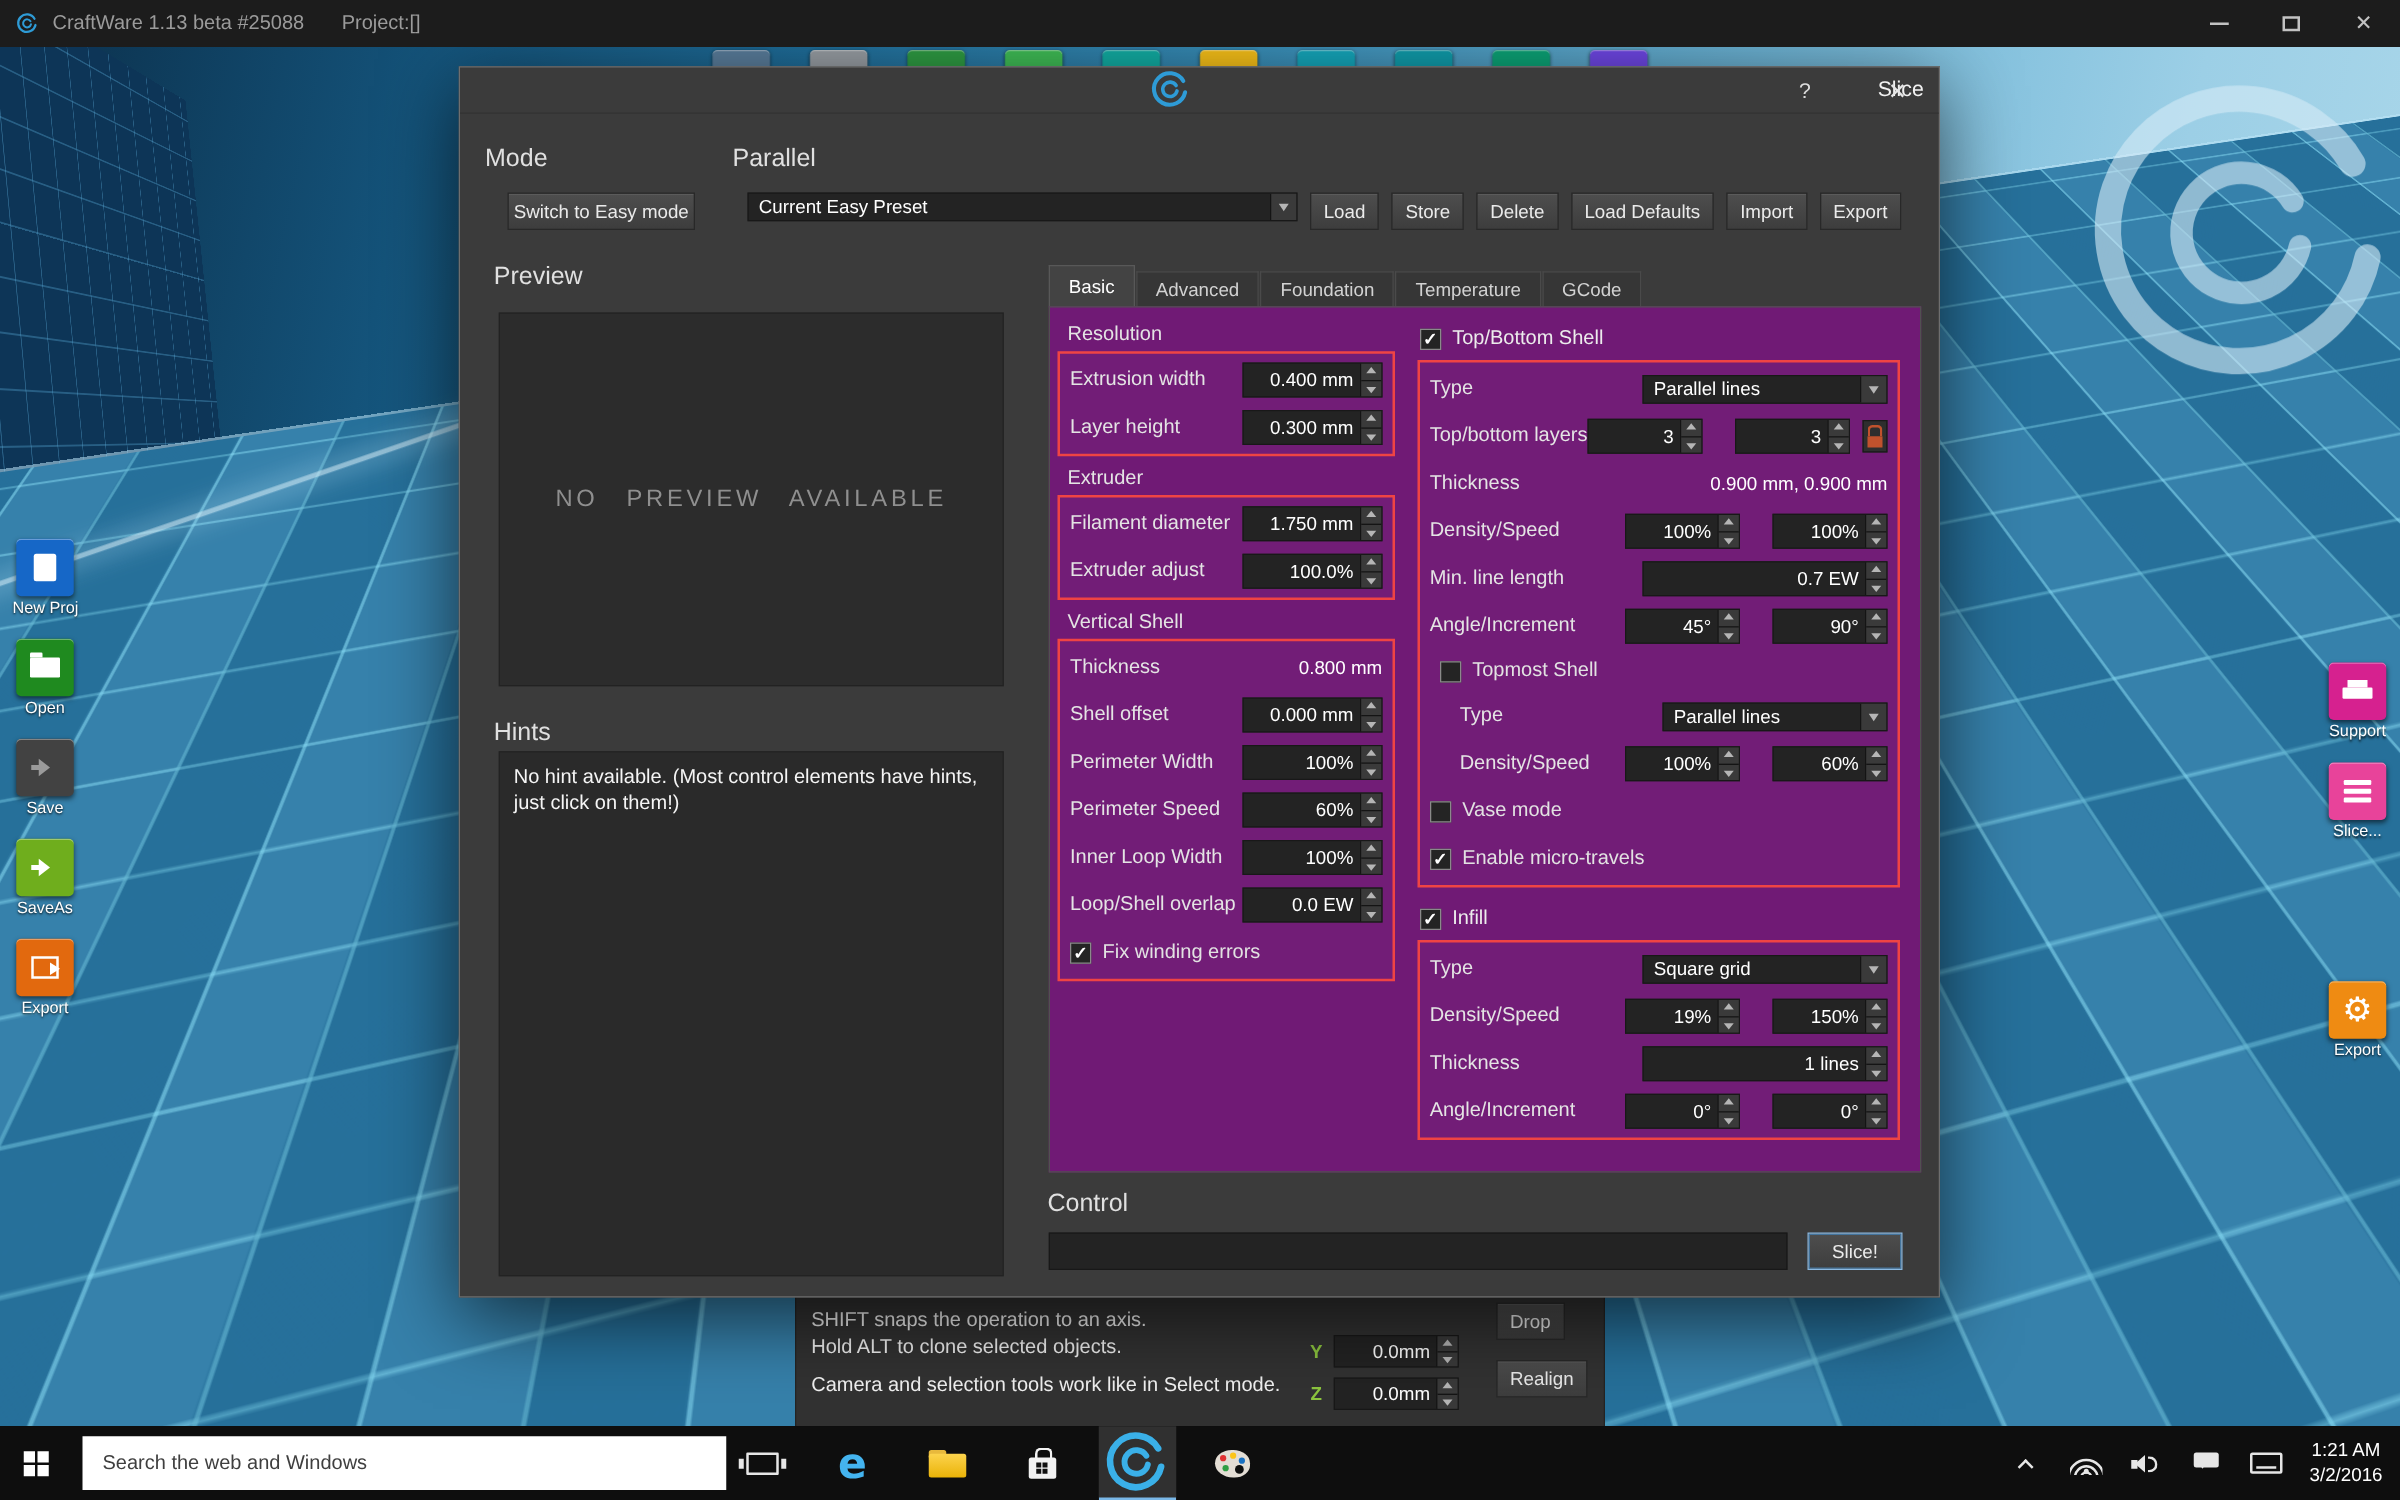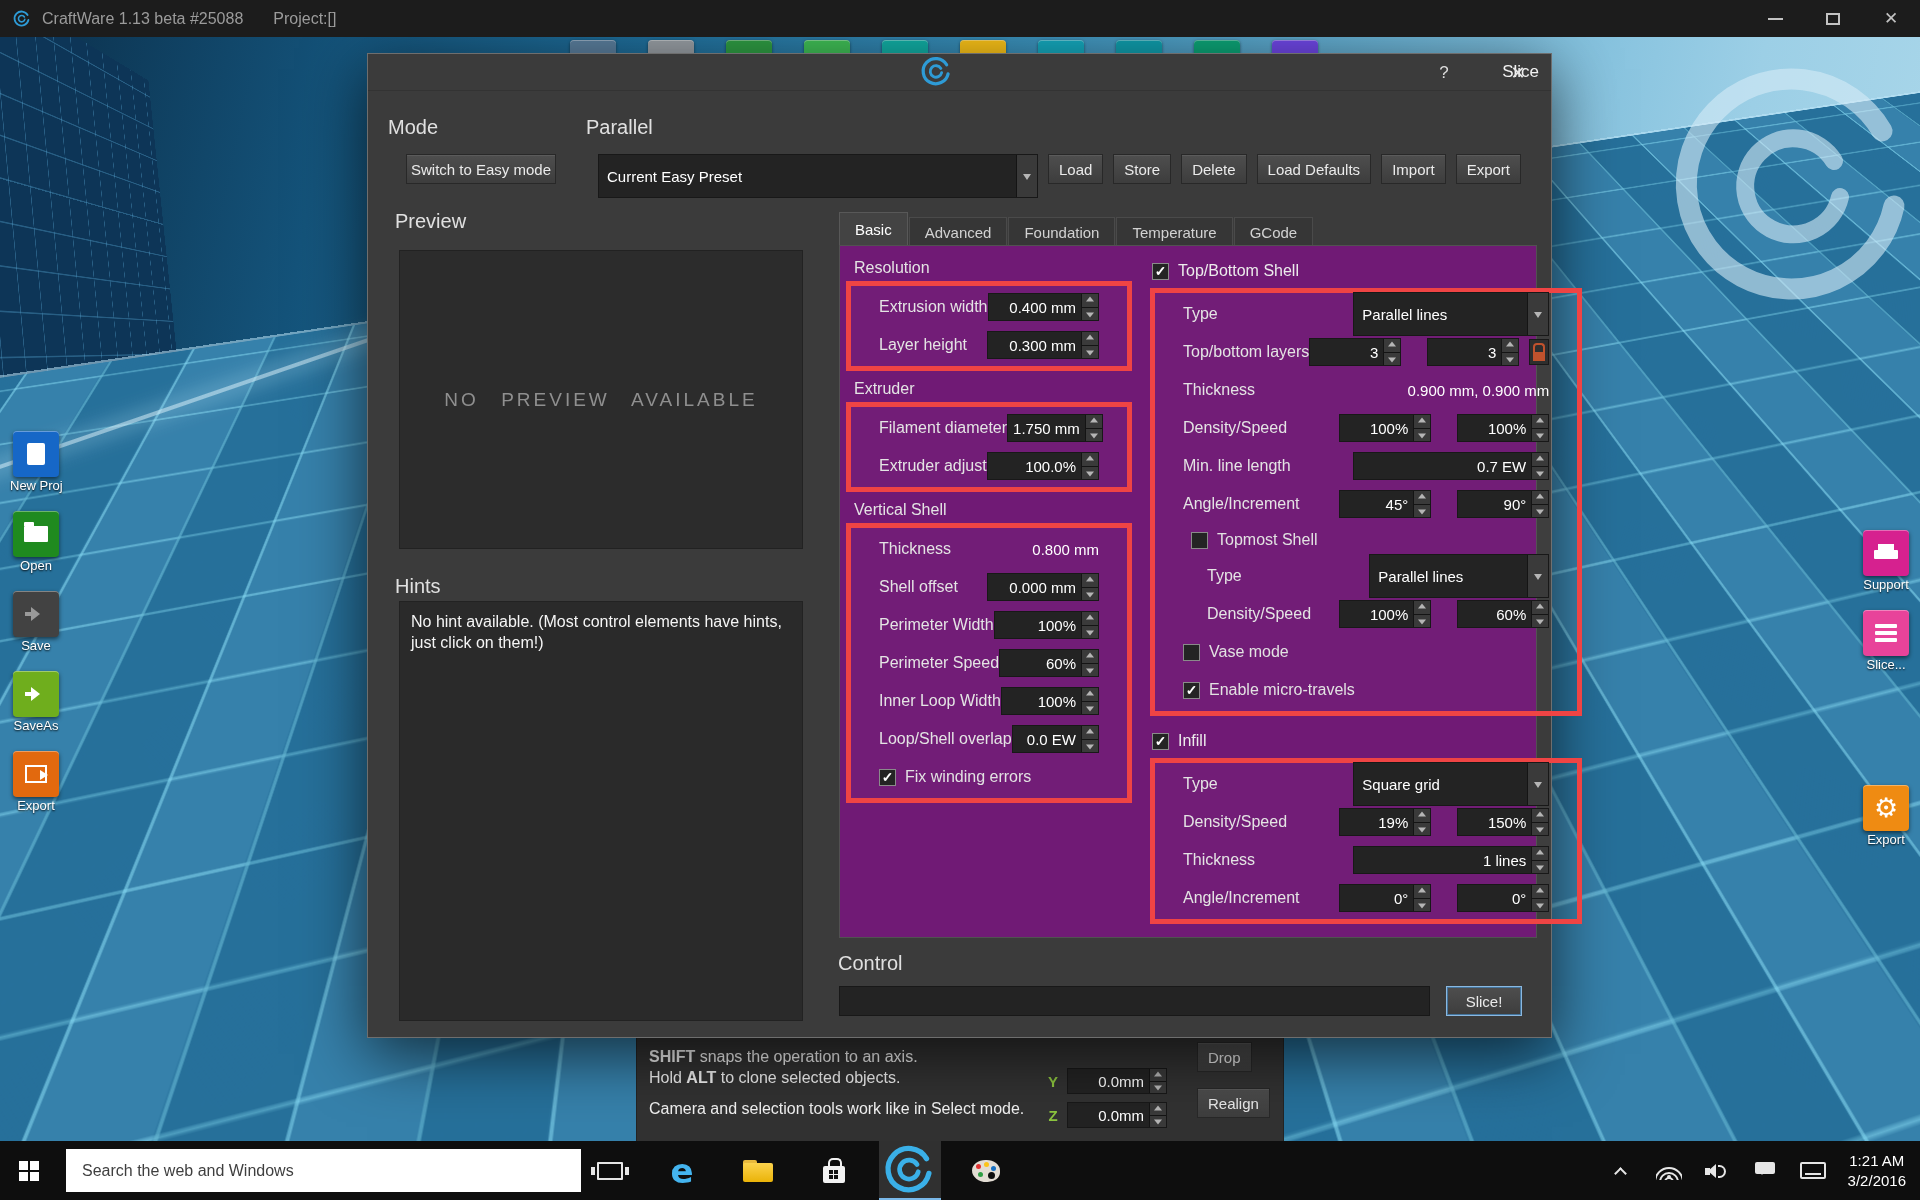--- a/index.html
+++ b/index.html
@@ -53,38 +53,38 @@
 .ic-printer{position:relative;width:24px;height:18px}
 .ic-printer::before{content:"";position:absolute;left:4px;top:0;width:16px;height:6px;background:#fff}
 .ic-printer::after{content:"";position:absolute;left:0;top:6px;width:24px;height:9px;background:#fff;border-radius:1px}
 .ic-layers{display:flex;flex-direction:column;gap:3px}
 .ic-layers i{width:22px;height:4px;background:#fff;border-radius:1px}
 .ic-gear{font-size:27px;color:#fff;line-height:1}
 
 
 #status-panel{position:absolute;left:637px;top:1036px;width:646px;height:105px;background:#323232;z-index:3;box-shadow:0 0 0 1px #242424}
 #status-panel .hline{position:absolute;left:12px;font-size:16px;color:#f2f2f2;white-space:nowrap}
-#status-panel .hline b{font-weight:bold}
+#status-panel .hline b{font-weight:normal}
 .axisrow{position:absolute;display:flex;align-items:center;gap:8px}
 .axl{font-size:15px;font-weight:bold;width:12px;text-align:center}
 .sp-btn{position:absolute;height:28px;display:inline-flex;align-items:center;justify-content:center;padding:0 12px}
 
 
 .btn{display:inline-flex;align-items:center;justify-content:center;height:30px;padding:0 10px;background:linear-gradient(#4e4e4e,#3d3d3d);border:1px solid #282828;box-shadow:inset 0 1px 0 rgba(255,255,255,.08);color:#eaeaea;font-size:15px;white-space:nowrap}
 .btn.primary{border:1px solid #8ab8e0;box-shadow:inset 0 0 0 1px #44749c}
 .field{background:#232323;border:1px solid #181818;color:#fff;font-size:15px}
 .spin{display:flex;align-items:stretch;height:28px}
 .spin .val{flex:1;display:flex;align-items:center;justify-content:flex-end;padding:0 5px;white-space:nowrap}
 .sb{width:17px;display:flex;flex-direction:column;border-left:1px solid #141414}
 .sb i{flex:1;background:#3a3a3a;position:relative}
 .sb i+i{border-top:1px solid #141414}
 .sb i::after{content:"";position:absolute;left:50%;top:50%;border:4px solid transparent;transform:translate(-50%,-50%)}
 .sb .u::after{border-bottom:5px solid #b5b5b5;margin-top:-3px}
 .sb .d::after{border-top:5px solid #b5b5b5;margin-top:3px}
-.combo{display:flex;align-items:center;height:44px}
+.combo{display:flex;align-items:center;height:23px}
 .combo .cval{flex:1;padding:0 8px;display:flex;align-items:center;white-space:nowrap;overflow:hidden}
 .combo .carr{width:21px;align-self:stretch;display:grid;place-items:center;border-left:1px solid #141414;background:#3a3a3a}
 .combo .carr::after{content:"";border:4px solid transparent;border-top:6px solid #b5b5b5;margin-top:5px}
 .cb{width:17px;height:17px;background:#242424;border:1px solid #8a8a8a;display:inline-grid;place-items:center;flex:0 0 auto}
 .cb.checked::after{content:"✓";font-size:14px;font-weight:bold;line-height:1;color:#fff}
 .stat{font-size:15px;color:#fff;white-space:nowrap}
 
 
 #dialog{position:absolute;left:367px;top:53px;width:1185px;height:985px;background:#3b3b3b;border:1px solid #6e6e6e;box-shadow:0 16px 60px rgba(0,0,0,.65);z-index:10;color:#e2e2e2}
 .d-head{height:37px;display:flex;align-items:center;padding:0 12px;border-bottom:1px solid #333;position:relative}
@@ -99,21 +99,21 @@
 #d-preview{position:absolute;left:31px;top:196px;width:404px;height:299px;background:#2c2c2c;border:1px solid #222;display:grid;place-items:center}
 #d-preview .noprev{color:#8f8f8f;font-size:19px;letter-spacing:3px;word-spacing:14px}
 #d-hints{position:absolute;left:31px;top:547px;width:404px;height:420px;background:#2a2a2a;border:1px solid #222;padding:9px 11px;font-size:16px;line-height:21px;color:#f5f5f5}
 #d-tabs{position:absolute;left:471px;top:158px;display:flex;align-items:flex-end}
 .tab{padding:0 15px;display:flex;align-items:center;font-size:15px;height:29px;background:#363636;border:1px solid #4a4a4a;border-bottom:none;color:#d2d2d2;margin-right:1px}
 .tab.active{height:34px;background:#434343;color:#fff;border-color:#585858}
 #d-panel{position:absolute;left:471px;top:191px;width:698px;height:693px;border:1px solid #515151;background:#701a75;display:flex}
 .colL{width:300px;padding:4px 8px 0 6px}
 .colR{flex:1;padding:8px 16px 0 10px}
 .gtitle{font-size:16px;color:#e4e4e4;margin:9px 0 4px 8px}
-.gbox{border:5px solid #ef4444;padding:2px 20px;background:rgba(255,255,255,.015)}
+.gbox{border:2px solid #ef4444;padding:2px 0;background:rgba(255,255,255,.015)}
 .row{display:flex;align-items:center;height:38px;padding:0 8px}
 .row .lbl{flex:1;font-size:16px;color:#e4e4e4;white-space:nowrap}
 .colL .spin{width:112px}
 .w196{width:196px}
 .w180{width:180px}
 .dual{display:flex;align-items:center;gap:26px;margin-left:auto}
 .dual .spin{width:92px}
 .ctrls{margin-left:auto;display:flex;align-items:center}
 .lock{width:20px;height:26px;margin-left:10px;position:relative;background:#2e2e2e;border:1px solid #191919}
 .lock::before{content:"";position:absolute;left:50%;top:3px;transform:translateX(-50%);width:8px;height:7px;border:2px solid #c0522d;border-bottom:none;border-radius:4px 4px 0 0}

